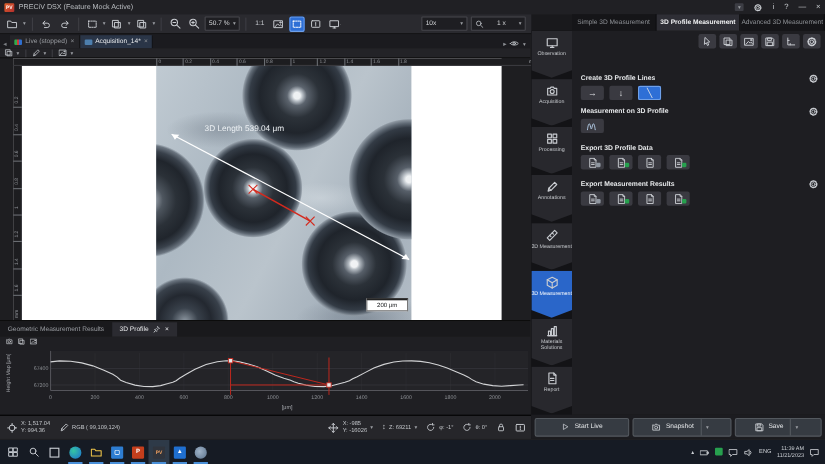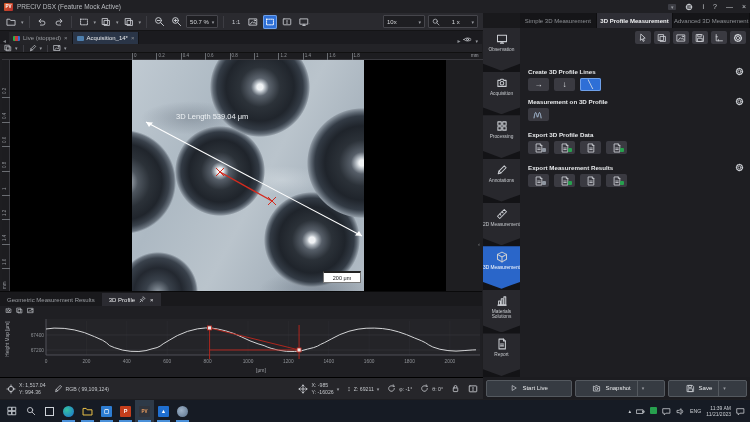--- a/index.html
+++ b/index.html
@@ -24,21 +24,21 @@
   
   .doctabs{left:0;top:31px;width:482px;height:13px;background:#1b1b1f;display:flex;align-items:flex-end;}
   .dtab{height:12px;display:flex;align-items:center;gap:3px;padding:0 4px;font-size:6px;color:#9a9da2;background:#242428;border-right:1px solid #121214;}
   .dtab.active{background:#2a3547;color:#e8eaec;}
   .thumb{width:7px;height:5px;border-radius:1px;}
   .thumb.live{background:linear-gradient(90deg,#2faa4a 33%,#cc3b3b 33% 66%,#2f6fd0 66%);}
   .thumb.acq{background:#4d7fae;}
   .tclose{font-size:6px;color:#8d9095;}
   .minibar{left:0;top:44px;width:482px;height:9px;background:#232327;display:flex;align-items:center;gap:3px;padding:0 4px;border-bottom:1px solid #111;}
   
-  .viewer{left:2px;top:53px;width:444px;height:238px;background:#000000;}
+  .viewer{left:12px;top:53px;width:444px;height:238px;background:#ffffff;}
   .ruler-h{position:absolute;left:0;top:0;width:482px;height:7px;background:#1d1d20;border-bottom:1px solid #39393e;}
   .rtick{position:absolute;top:0;font-size:4.5px;color:#8f9297;border-left:1px solid #6a6d72;padding-left:1px;height:7px;}
   .rtick.unit{border-left:none;color:#aaadb2;}
   .ruler-v{position:absolute;left:0;top:7px;width:8px;height:231px;background:#1d1d20;border-right:1px solid #39393e;}
   .vtick{position:absolute;left:0;font-size:4.5px;color:#8f9297;border-top:1px solid #6a6d72;width:8px;writing-mode:vertical-rl;transform:rotate(180deg);height:14px;text-align:center;}
   .vtick.unit{border-top:none;}
   .micro{left:130px;top:7px;width:232px;height:231px;background:
     radial-gradient(circle 50px at 128px 27px,#eef1f3 0,#eef1f3 3px,#b9c0c7 5px,#5c646e 9px,#2c3239 20px,#20252c 34px,#343c46 43px,#626c77 47px,#8d97a1 49px,rgba(0,0,0,0) 50px),
     radial-gradient(circle 45px at 88px 111px,#f0f2f4 0,#f0f2f4 3px,#b4bbc2 5px,#575f69 9px,#2b3138 19px,#1f242b 31px,#333b45 39px,#606a75 42px,#8c96a0 44px,rgba(0,0,0,0) 45px),
     radial-gradient(circle 55px at 230px 103px,#eef1f3 0,#eef1f3 3px,#b4bbc2 6px,#575f69 11px,#2b3138 23px,#1f242b 37px,#333b45 47px,#606a75 51px,#8c96a0 54px,rgba(0,0,0,0) 55px),

